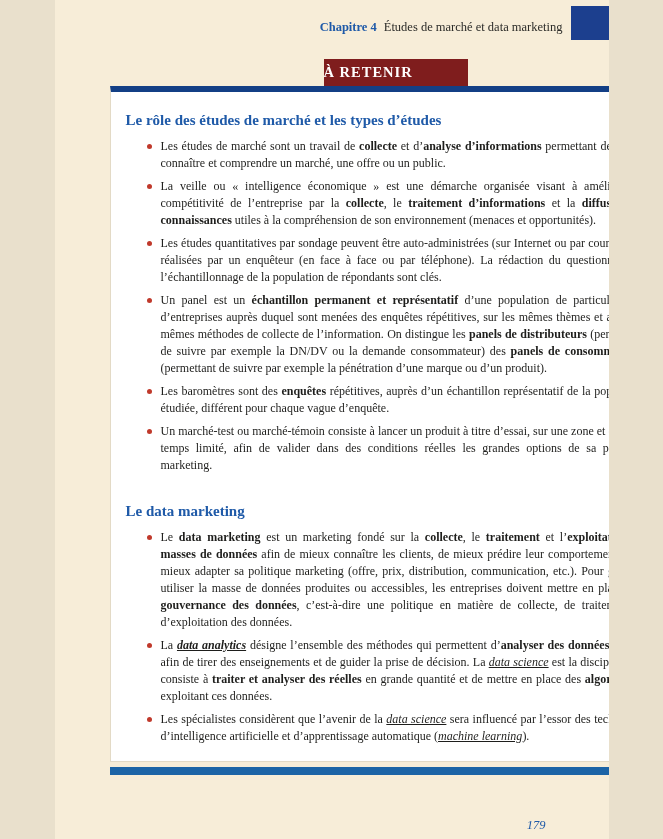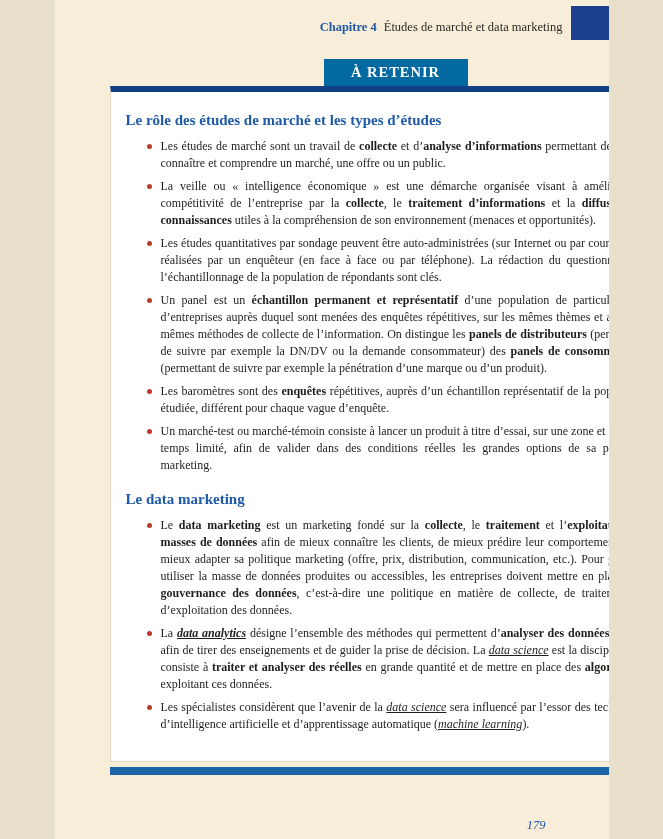--- a/index.html
+++ b/index.html
@@ -7,35 +7,35 @@
     position:relative;width:554px;height:839px;margin:0 auto;
     background:#f7edd8;overflow:hidden;
     font-family:"Liberation Serif", serif;color:#1e1e1c;
   }
   .corner{position:absolute;top:6px;right:0;width:38px;height:34px;background:#1c3f8e;}
   .header{position:absolute;top:20px;right:46px;font-size:12.5px;white-space:nowrap;}
   .header .chap{color:#1f5aa8;font-weight:bold;margin-right:7px;}
   .header .chap-title{color:#2b2b28;}
   .badge{
     position:absolute;left:269px;top:59px;width:144px;height:27px;
-    background:#0369a1;color:#fff;font-weight:bold;font-size:14.5px;
-    letter-spacing:1px;text-align:center;line-height:27px;
+    background:#7f1d1d;color:#fff;font-weight:bold;font-size:14.5px;
+    letter-spacing:1px;line-height:27px;
     box-shadow:0 2px 0 rgba(120,10,20,0.45);
   }
   .box{
     position:absolute;left:55px;top:86px;width:553px;height:676px;
     background:#ffffff;border-top:6px solid #133f85;
     border-left:1px solid #e3dac6;border-right:1px solid #e3dac6;border-bottom:1px solid #e3dac6;
     box-sizing:border-box;padding:20px 16px 0 15px;
   }
   h2{
     margin:0 0 9px 0;font-size:15px;font-weight:bold;color:#1f5aa8;
     font-family:"Liberation Serif", serif;
   }
-  section.sec2{margin-top:17px;}
+  section.sec2{margin-top:29px;}
   ul{list-style:none;margin:0 0 0 20px;padding:0;}
   li{
     position:relative;padding-left:15px;margin-bottom:6px;
     font-size:12px;line-height:17px;text-align:justify;color:#1e1e1c;
   }
   li::before{
     content:"";position:absolute;left:1px;top:6px;width:5px;height:5px;
     border-radius:50%;background:#c0392b;
   }
   li b{font-weight:bold;}

